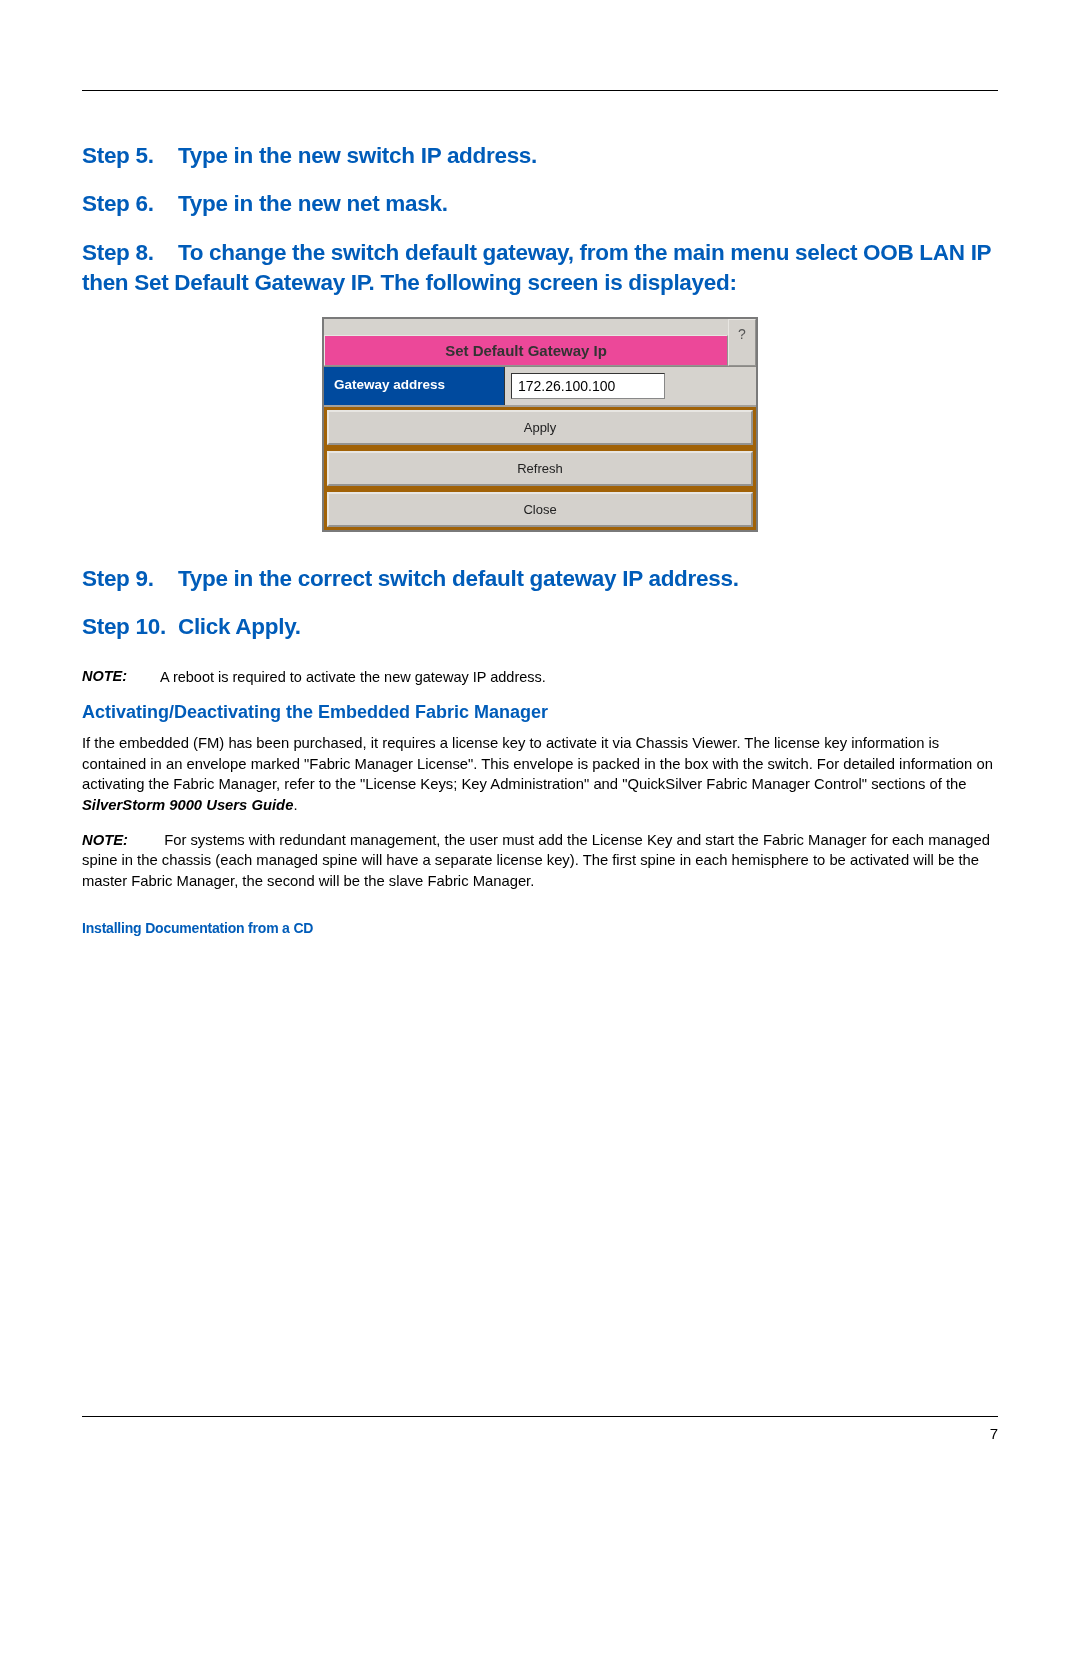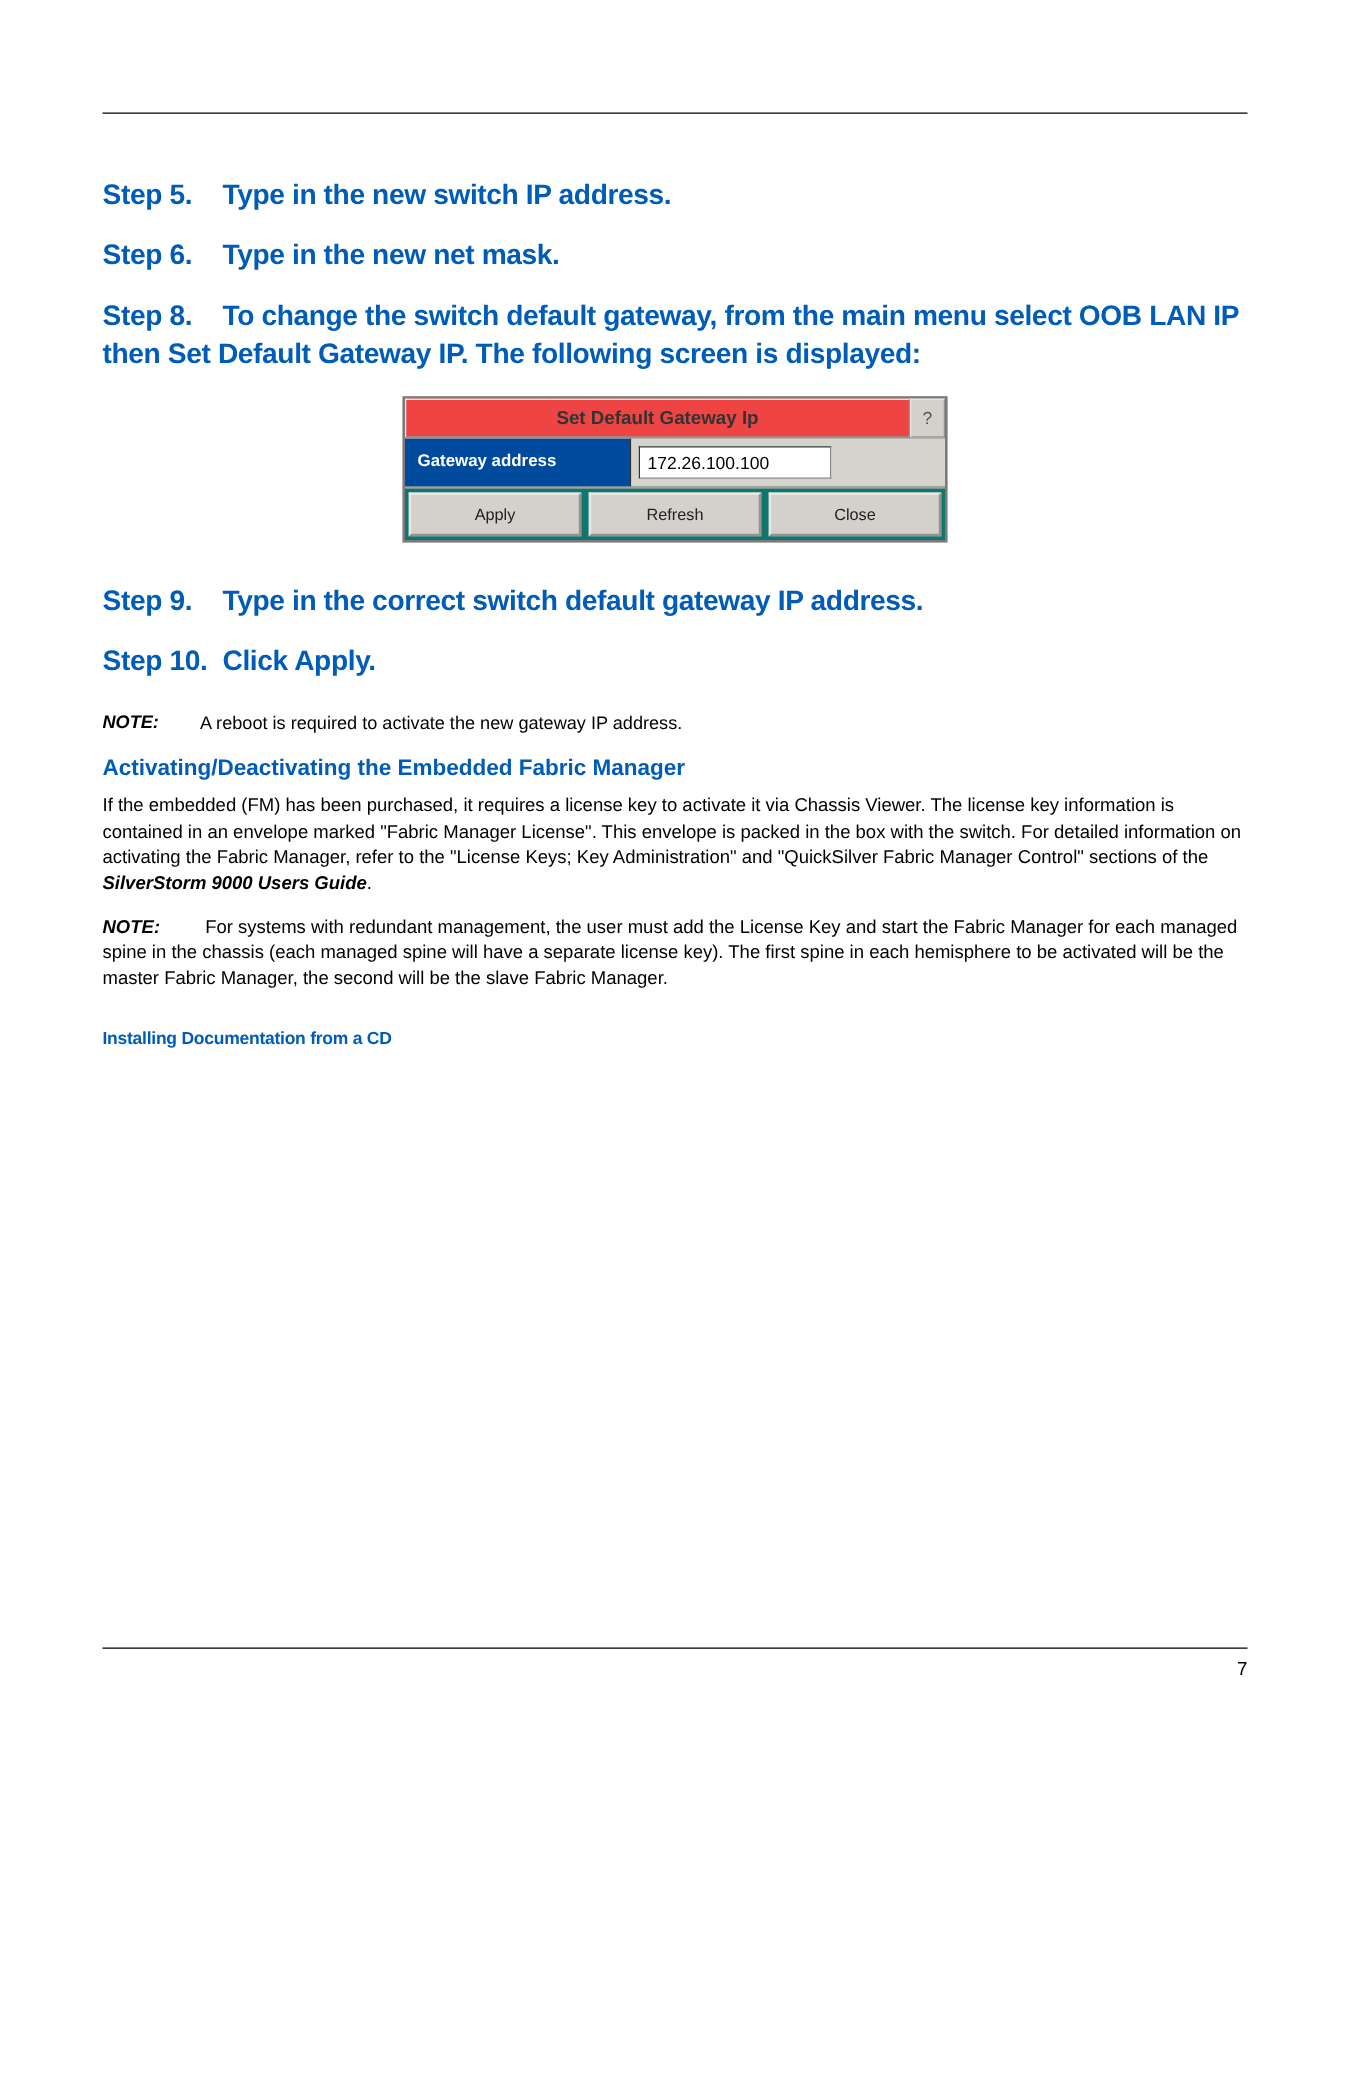--- a/index.html
+++ b/index.html
@@ -54,22 +54,23 @@
     background: #d6d3ce;
     border-bottom: 1px solid #8a8884;
   }
   .dialog-title {
     flex: 1;
     text-align: center;
     color: #333;
     font-weight: bold;
     font-size: 15px;
     padding: 6px 17px;
-    background: #ef4444;
+    background: #ec4899;
     border: 1px outset #e8e6e2;
+    margin-top: 16px;
   }
   .dialog-help {
     width: 26px;
     text-align: center;
     color: #555;
     font-size: 14px;
     padding: 6px 0;
     border: 1px outset #e8e6e2;
     background: #d4d1cc;
   }
@@ -95,21 +96,22 @@
     background: #fff;
     border: 1px inset #888;
     padding: 4px 6px;
     font-size: 14px;
     width: 140px;
     font-family: Arial;
   }
   .dialog-buttons {
     display: flex;
     border-top: 2px solid #a3a09b;
-    background: #0f766e;
+    background: #a16207;
+    flex-direction: column;
   }
   .dialog-btn {
     flex: 1;
     text-align: center;
     padding: 8px 0;
     font-size: 13px;
     color: #222;
     background: #d4d1cc;
     border: 2px outset #e8e6e2;
     margin: 3px;

